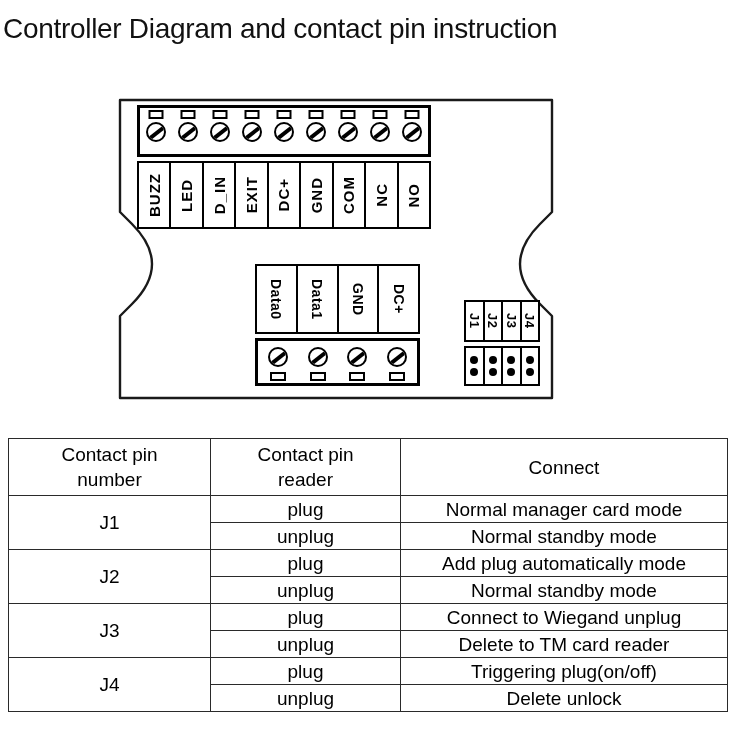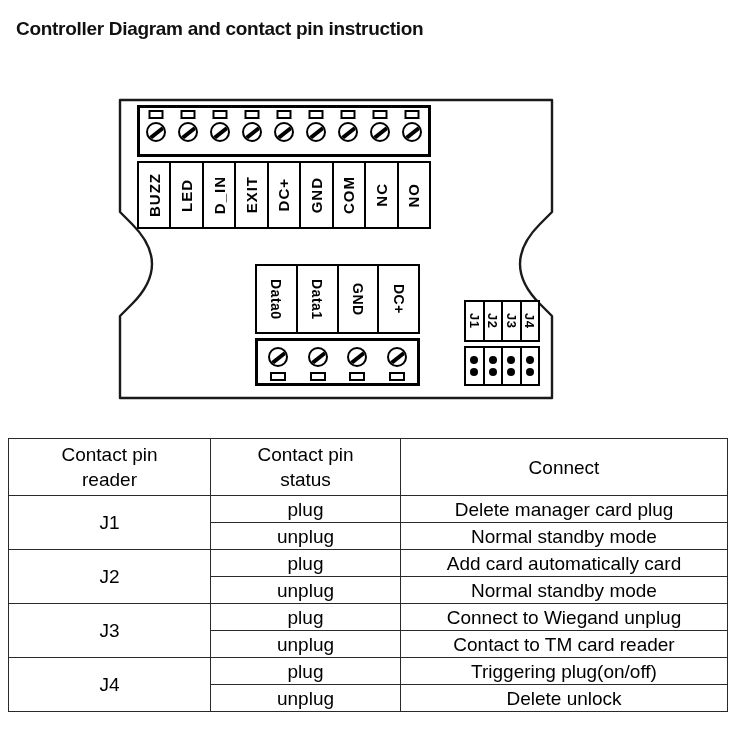--- a/index.html
+++ b/index.html
@@ -13,28 +13,28 @@
     height: 736px;
     background: #ffffff;
     overflow: hidden;
     font-family: "Liberation Sans", sans-serif;
     color: #000000;
   }
 
   
   #title {
     position: absolute;
-    left: 16px;
+    left: 3px;
     top: 12px;
-    font-size: 19px;
+    font-size: 28px;
     line-height: 34px;
     letter-spacing: -0.3px;
     white-space: nowrap;
     color: #111111;
-    font-weight: 700;
+    font-weight: 400;
   }
 
   
   #board-area {
     position: absolute;
     left: 0;
     top: 88px;
     width: 736px;
     height: 330px;
   }
@@ -433,58 +433,58 @@
   <table id="pin-table">
     <colgroup>
       <col class="col-num">
       <col class="col-status">
       <col>
     </colgroup>
     <thead>
       <tr>
         <th class="hdr-two-line">
           <div>Contact pin</div>
-          <div>reader</div>
+          <div>number</div>
         </th>
         <th class="hdr-two-line">
           <div>Contact pin</div>
-          <div>status</div>
+          <div>reader</div>
         </th>
         <th>
           <div>Connect</div>
         </th>
       </tr>
     </thead>
     <tbody>
       <tr>
         <td rowspan="2" class="pin-name">J1</td>
         <td>plug</td>
-        <td>Delete manager card plug</td>
+        <td>Normal manager card mode</td>
       </tr>
       <tr>
         <td>unplug</td>
         <td>Normal standby mode</td>
       </tr>
       <tr>
         <td rowspan="2" class="pin-name">J2</td>
         <td>plug</td>
-        <td>Add card automatically card</td>
+        <td>Add plug automatically mode</td>
       </tr>
       <tr>
         <td>unplug</td>
         <td>Normal standby mode</td>
       </tr>
       <tr>
         <td rowspan="2" class="pin-name">J3</td>
         <td>plug</td>
         <td>Connect to Wiegand unplug</td>
       </tr>
       <tr>
         <td>unplug</td>
-        <td>Contact to TM card reader</td>
+        <td>Delete to TM card reader</td>
       </tr>
       <tr>
         <td rowspan="2" class="pin-name">J4</td>
         <td>plug</td>
         <td>Triggering plug(on/off)</td>
       </tr>
       <tr>
         <td>unplug</td>
         <td>Delete unlock</td>
       </tr>

